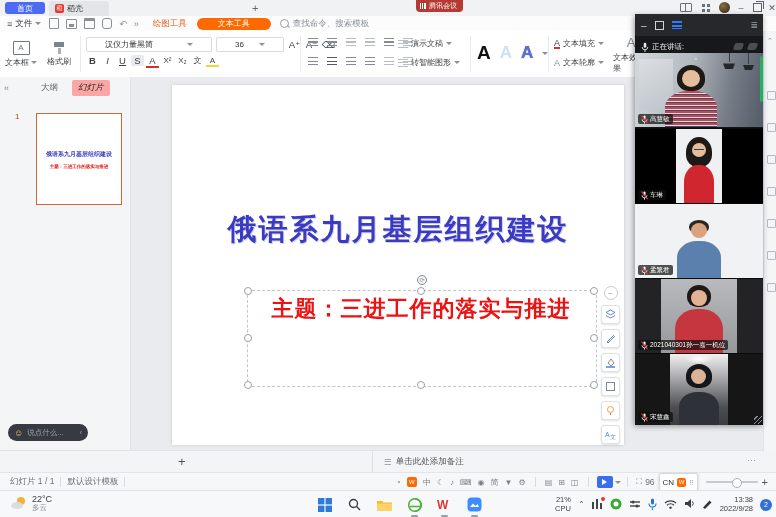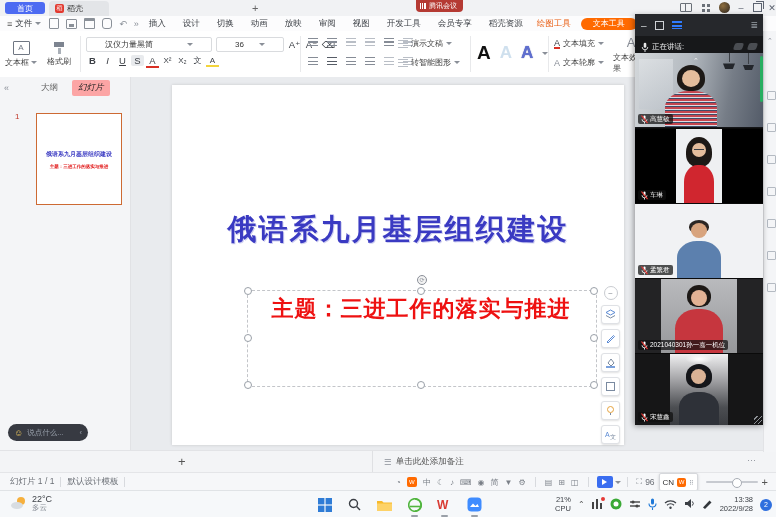--- a/index.html
+++ b/index.html
@@ -41,21 +41,21 @@
 
   
   .menubar{left:0;top:16px;width:776px;height:15px;background:#fcfcfd;font-size:8.5px;color:#3b3f45;}
   .mb-item{height:15px;display:inline-flex;align-items:center;}
   .mini-doc{width:8px;height:9px;border:1px solid #8a9098;border-radius:1px;}
   .mini-save{width:9px;height:8px;border:1px solid #8a9098;border-radius:1px;background:
       linear-gradient(#8a9098 0 0) 2px 4px/5px 3px no-repeat;}
   .mini-print{width:9px;height:7px;border:1px solid #8a9098;border-radius:1px;border-top:3px solid #8a9098;}
   .mini-und{font-size:9px;color:#8a9098;}
   .orange-txt{color:#e8590c;}
-  .texttool-pill{background:#ff6a00;color:#fff;border-radius:7px;height:12px;padding:0 12px;font-size:8px;}
+  .texttool-pill{background:#ff6a00;color:#fff;border-radius:7px;height:12px;padding:0 21px;font-size:8px;}
   .search-ic{width:7px;height:7px;border:1px solid #9aa0a8;border-radius:50%;position:relative;}
   .search-ic::after{content:"";position:absolute;left:6px;top:6px;width:3px;height:1px;background:#9aa0a8;transform:rotate(45deg);}
 
   
   .toolbar{left:0;top:31px;width:776px;height:46px;background:#fff;border-bottom:1px solid #e3e4e7;}
   .vdiv{width:1px;height:36px;background:#e8e9eb;top:5px;}
   .bigbtn{flex-direction:column;justify-content:center;gap:2px;font-size:8px;color:#444;width:34px;}
   .tb-ic-textbox{width:15px;height:12px;border:1px solid #6f7682;border-radius:1px;font-size:8px;
       display:flex;align-items:center;justify-content:center;color:#6f7682;}
   .tb-ic-brush{width:12px;height:12px;background:
@@ -209,32 +209,20 @@
     <span>文件</span>
     <span class="caret"></span>
   </span>
   <span class="mb-item" style="margin-left:8px;gap:7px">
     <span class="mini-doc"></span>
     <span class="mini-save"></span>
     <span class="mini-print"></span>
     <span class="mini-doc" style="border-radius:3px"></span>
     <span class="mini-und">↶</span>
     <span class="mini-und">»</span>
-  </span>
-  <span class="mb-item" style="margin-left:10px;gap:17px">
-    <span>插入</span>
-    <span>设计</span>
-    <span>切换</span>
-    <span>动画</span>
-    <span>放映</span>
-    <span>审阅</span>
-    <span>视图</span>
-    <span>开发工具</span>
-    <span>会员专享</span>
-    <span>稻壳资源</span>
   </span>
   <span class="mb-item orange-txt" style="margin-left:14px">绘图工具</span>
   <span class="mb-item texttool-pill" style="margin-left:10px">文本工具</span>
   <span class="mb-item" style="margin-left:9px;gap:4px;color:#8a8f98">
     <span class="search-ic"></span>
     <span>查找命令、搜索模板</span>
   </span>
 </div>
 
 <div class="abs toolbar">

